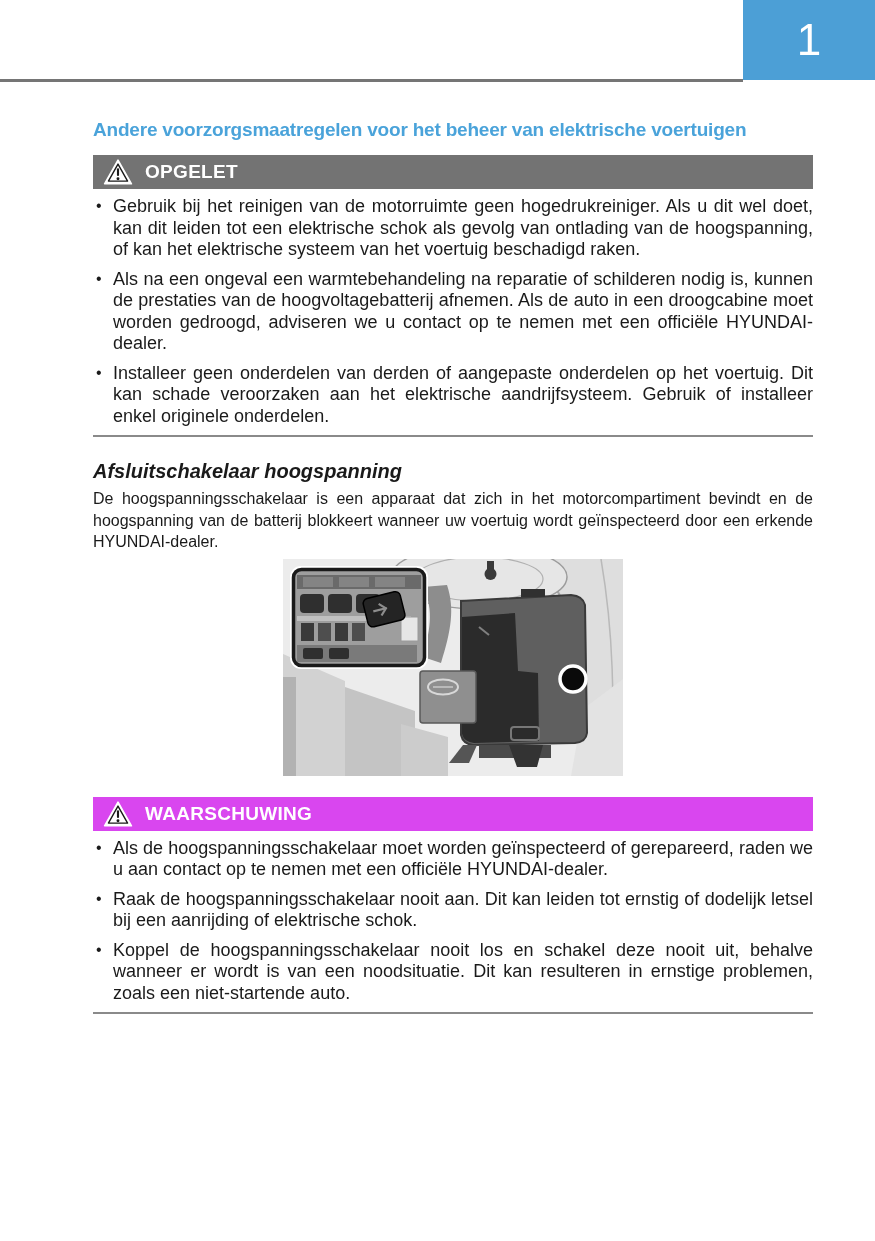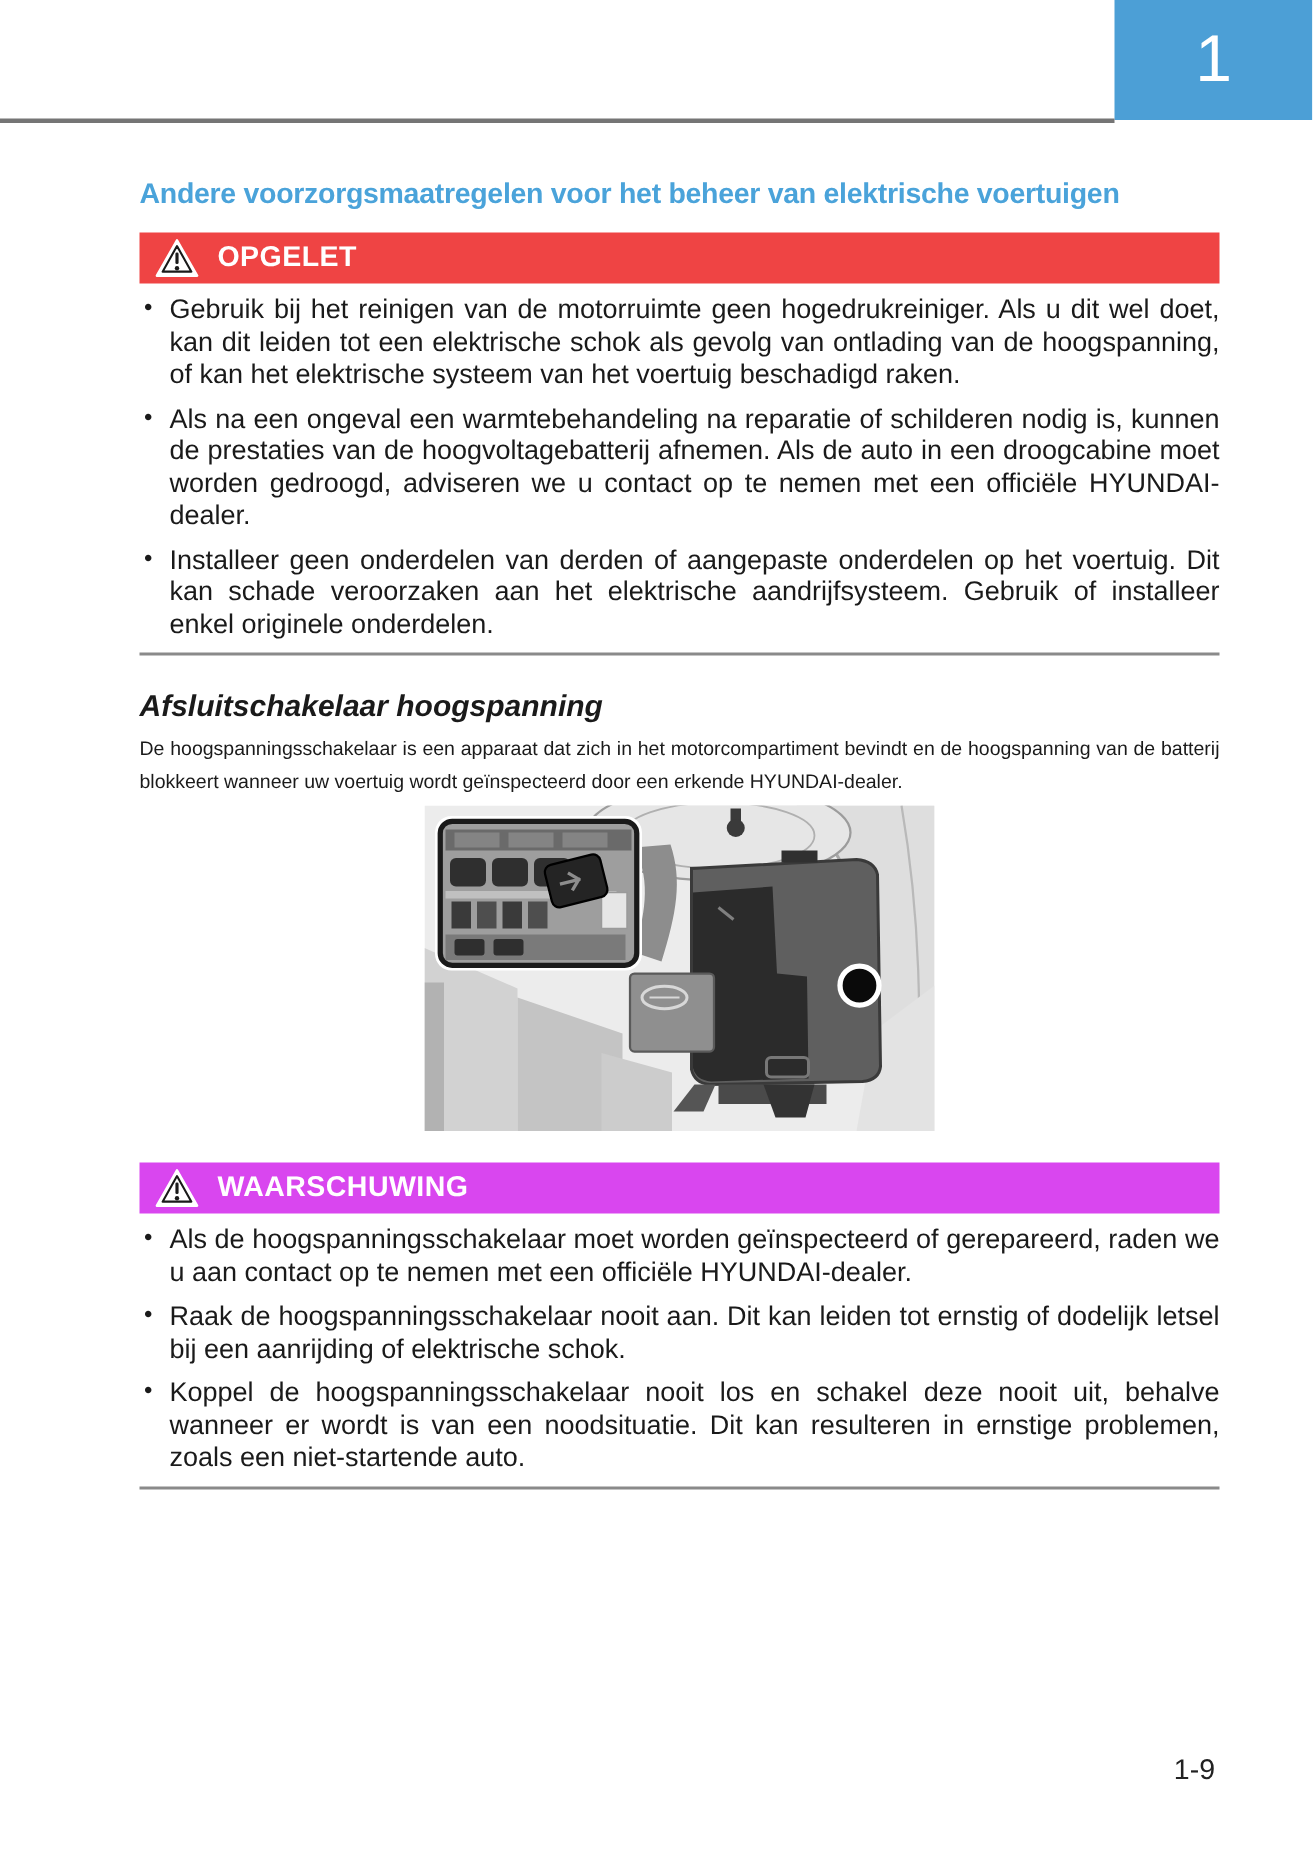--- a/index.html
+++ b/index.html
@@ -32,21 +32,21 @@
     color:#4aa3da;
     font-size:19px;line-height:26px;font-weight:700;
     letter-spacing:-0.2px;
   }
   
   .banner{
     height:34px;display:flex;align-items:center;
     padding:0 0 0 10px;box-sizing:border-box;
     color:#ffffff;font-weight:700;font-size:19px;letter-spacing:0.3px;
   }
-  .banner.gray{background:#ef4444;margin-bottom:7px;}
+  .banner.gray{background:#737373;margin-bottom:7px;}
   .banner.blue{background:#d946ef;margin:21px 0 7px 0;}
   .banner .tri{width:30px;height:26px;margin-right:12px;flex:0 0 auto;}
   
   ul.bullets{
     list-style:none;margin:0;padding:0;
     font-size:18px;line-height:21.5px;
   }
   ul.bullets li{
     position:relative;
     padding-left:20px;margin-bottom:8px;
@@ -60,21 +60,21 @@
   .divider{
     height:2px;background:#8a8a8a;border:none;margin:8px 0 0 0;
   }
   
   .sub-heading{
     margin:22px 0 5px 0;
     font-size:20px;line-height:24px;
     font-weight:700;font-style:italic;
   }
   .body-par{
-    margin:0;font-size:13px;line-height:21.5px;text-align:justify;
+    margin:0;font-size:16px;line-height:21.5px;text-align:justify;
   }
   
   .figure-wrap{
     width:340px;height:217px;margin:6px auto 0 auto;
   }
   
   .page-number{
     position:absolute;top:1170px;left:93px;width:717px;
     text-align:right;font-size:19px;color:#222222;
   }
@@ -191,15 +191,14 @@
 
     <ul class="bullets">
       <li>Als de hoogspanningsschakelaar moet worden geïnspecteerd of gerepareerd, raden we u aan contact op te nemen met een officiële HYUNDAI-dealer.</li>
       <li>Raak de hoogspanningsschakelaar nooit aan. Dit kan leiden tot ernstig of dodelijk letsel bij een aanrijding of elektrische schok.</li>
       <li>Koppel de hoogspanningsschakelaar nooit los en schakel deze nooit uit, behalve wanneer er wordt is van een noodsituatie. Dit kan resulteren in ernstige problemen, zoals een niet-startende auto.</li>
     </ul>
     <hr class="divider">
 
   </div>
 
-  <div class="page-number">1-9</div>
 
 </div>
 
 </body></html>

